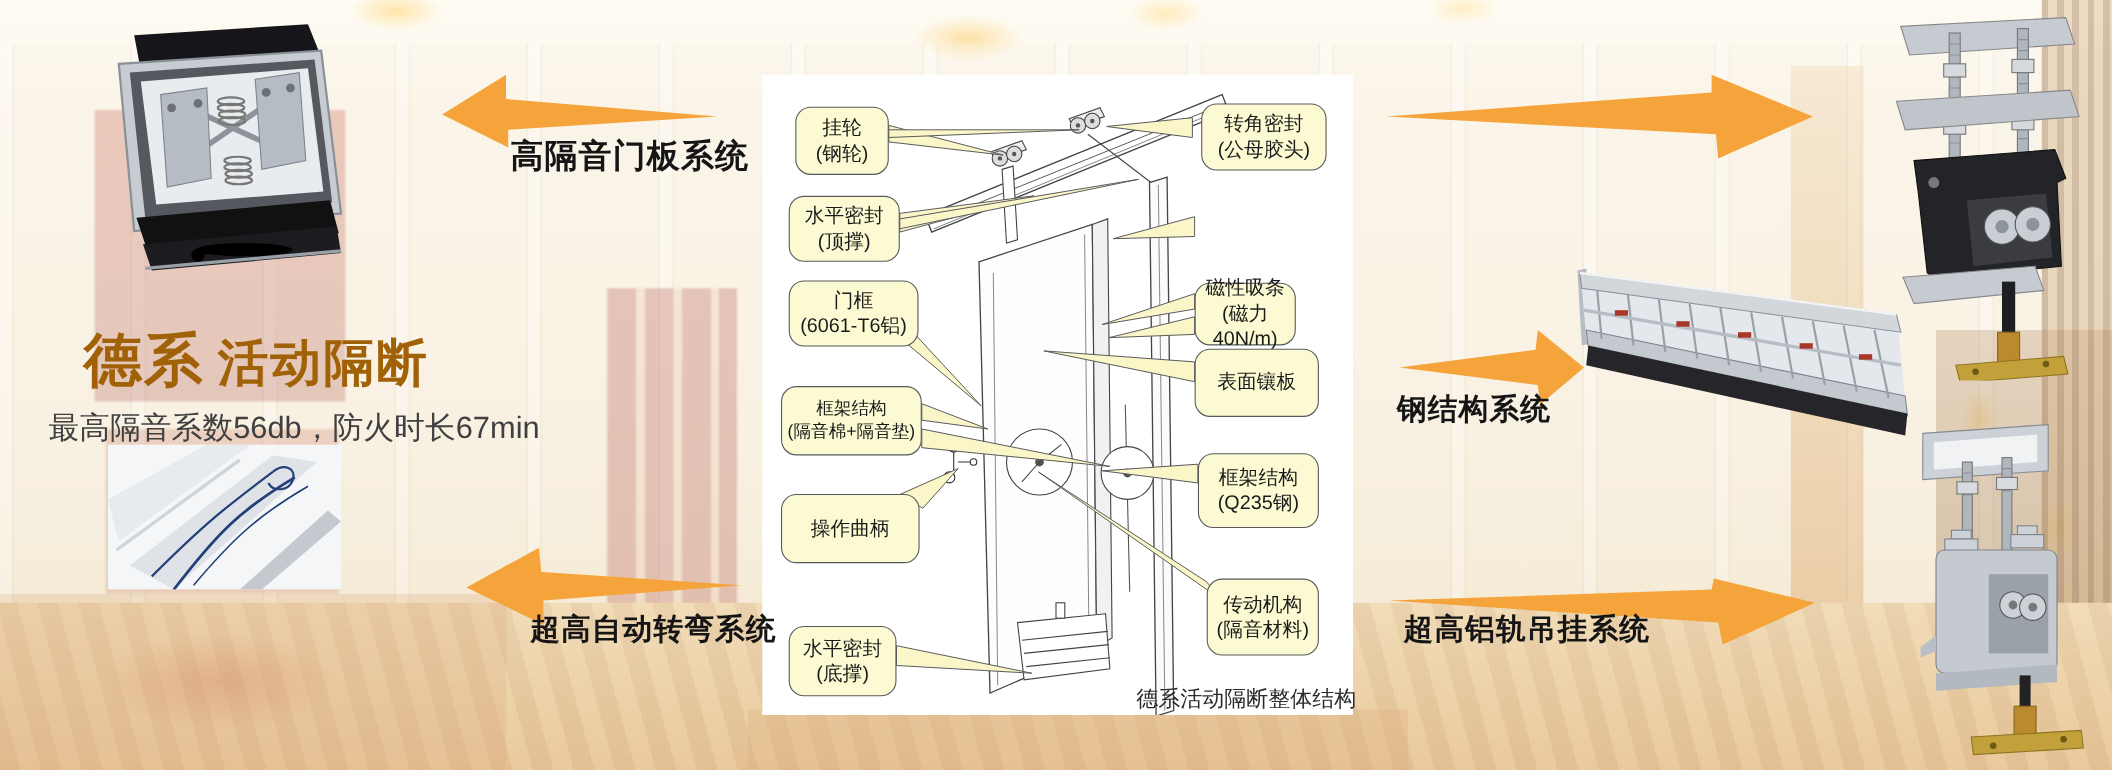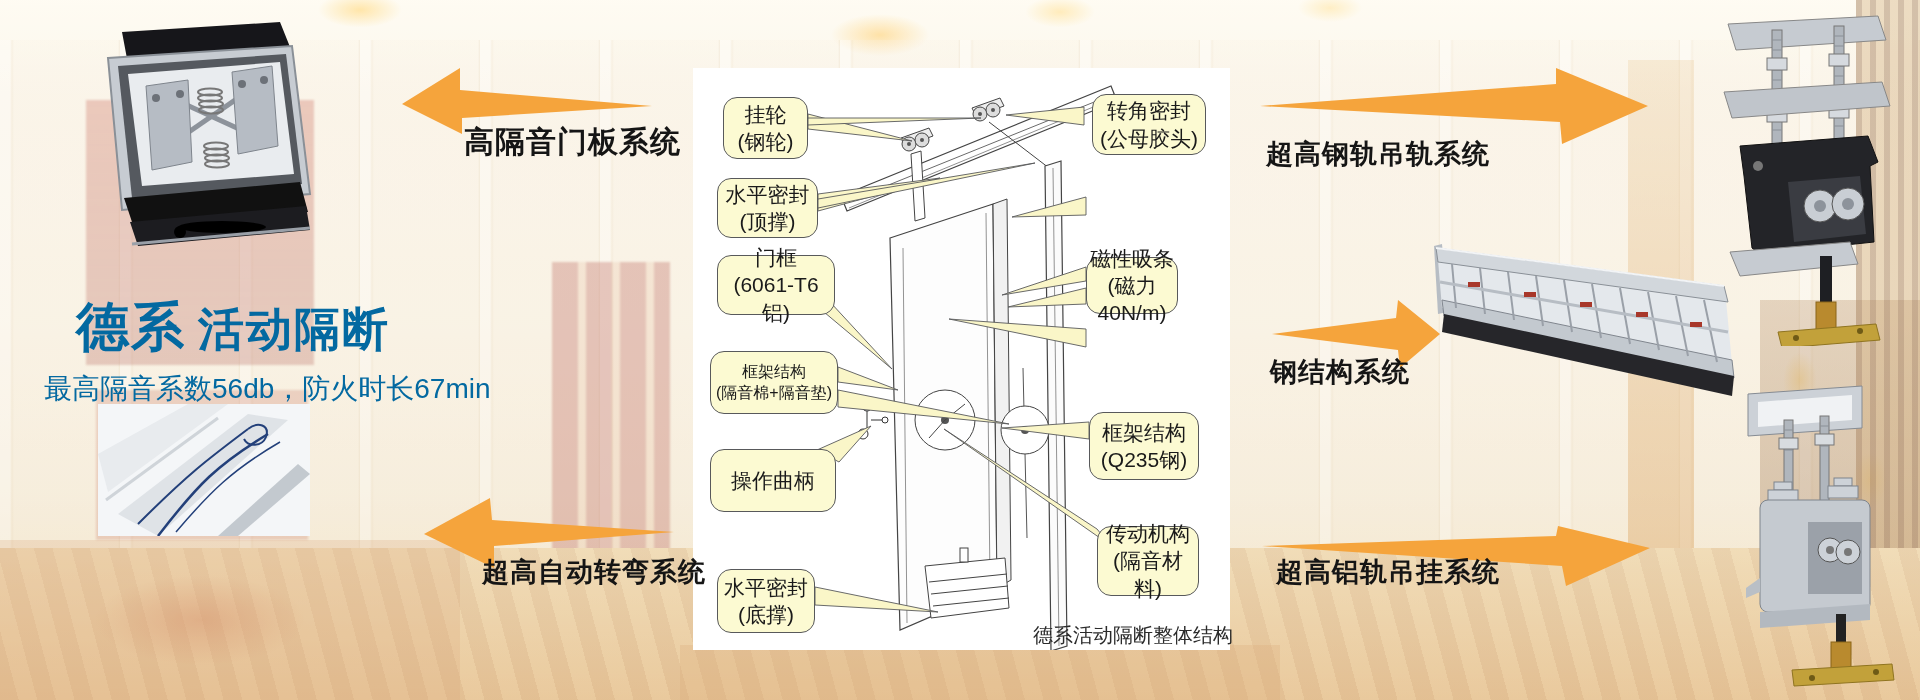--- a/index.html
+++ b/index.html
@@ -33,30 +33,30 @@
      linear-gradient(180deg,#ecd3a4,#dfb275);}
   #bg-carpet-left{left:0;top:540px;width:460px;height:160px;background:
      radial-gradient(140px 60px at 200px 80px,rgba(196,100,50,.45),rgba(196,100,50,0) 75%),rgba(205,130,70,.25);}
   #bg-carpet-mid{left:680px;top:645px;width:600px;height:55px;background:rgba(205,140,70,.30);}
   #bg-wash{left:0;top:0;right:0;bottom:0;background:rgba(255,252,245,.30);}
 
   .photo{position:absolute;z-index:2;}
   .arrow{position:absolute;z-index:2;}
   .syslabel{position:absolute;z-index:3;font-weight:bold;color:#151515;font-size:27px;letter-spacing:1px;white-space:nowrap;}
 
-  #title{position:absolute;left:76px;top:292px;z-index:3;white-space:nowrap;color:#0369a1;}
+  #title{position:absolute;left:76px;top:292px;z-index:3;white-space:nowrap;color:#a16207;}
   #title .t-b{font-size:53px;font-weight:900;letter-spacing:2px;}
   #title .t-r{font-size:46px;font-weight:600;margin-left:12px;letter-spacing:2px;}
-  #subtitle{position:absolute;left:44px;top:370px;z-index:3;font-size:28px;color:#0369a1;white-space:nowrap;}
+  #subtitle{position:absolute;left:44px;top:370px;z-index:3;font-size:28px;color:#404040;white-space:nowrap;}
 
   #diagram{position:absolute;left:693px;top:68px;width:537px;height:582px;background:#ffffff;z-index:2;}
   #diagram svg{position:absolute;left:0;top:0;}
   .callout{position:absolute;z-index:4;background:#FCFAD2;border:1.6px solid #58595B;border-radius:14px;
            display:flex;flex-direction:column;justify-content:center;align-items:center;text-align:center;
-           font-size:21px;line-height:1.3;color:#1a1a1a;font-weight:500;box-sizing:border-box;padding:2px;}
+           font-size:18px;line-height:1.3;color:#1a1a1a;font-weight:500;box-sizing:border-box;padding:2px;}
   #diagram-caption{position:absolute;left:340px;top:554px;z-index:4;font-size:20px;color:#2b2b2b;white-space:nowrap;}
 </style>
 </head>
 <body>
 
 <div class="stage">
 
   <div class="bg" id="bg-base"></div>
   <div class="bg" id="bg-ceiling"></div>
   <div class="bg" id="bg-panels"></div>
@@ -126,21 +126,20 @@
   <div class="syslabel" style="left:464px;top:122px;font-size:30px">高隔音门板系统</div>
 
   <svg class="arrow" style="left:418px;top:490px" width="262" height="82" viewBox="0 0 262 82">
     <polygon points="6,44 72,8 74,30 256,42 76,56 76,78" fill="#F5A43C"></polygon>
   </svg>
   <div class="syslabel" style="left:482px;top:554px">超高自动转弯系统</div>
 
   <svg class="arrow" style="left:1256px;top:60px" width="398" height="88" viewBox="0 0 398 88">
     <polygon points="4,46 300,24 300,8 392,46 306,84 304,62" fill="#F5A43C"></polygon>
   </svg>
-  <div class="syslabel" style="left:1266px;top:136px">超高钢轨吊轨系统</div>
 
   <svg class="arrow" style="left:1266px;top:292px" width="178" height="80" viewBox="0 0 178 80">
     <polygon points="6,42 130,26 132,8 174,42 134,76 132,58" fill="#F5A43C"></polygon>
   </svg>
   <div class="syslabel" style="left:1270px;top:354px">钢结构系统</div>
 
   <svg class="arrow" style="left:1256px;top:520px" width="398" height="70" viewBox="0 0 398 70">
     <polygon points="6,26 300,16 302,6 394,28 310,66 306,46" fill="#F5A43C"></polygon>
   </svg>
   <div class="syslabel" style="left:1276px;top:554px">超高铝轨吊挂系统</div>
@@ -241,20 +240,24 @@
     </div>
 
     <div class="callout" style="left:399px;top:26px;width:114px;height:61px">
       <span>转角密封</span>
       <span>(公母胶头)</span>
     </div>
     <div class="callout" style="left:393px;top:189px;width:92px;height:57px">
       <span>磁性吸条</span>
       <span>(磁力40N/m)</span>
     </div>
+    <div class="callout" style="left:393px;top:249px;width:113px;height:62px">
+      <span>表面镶板</span>
+      <span></span>
+    </div>
     <div class="callout" style="left:396px;top:344px;width:110px;height:68px">
       <span>框架结构</span>
       <span>(Q235钢)</span>
     </div>
     <div class="callout" style="left:404px;top:458px;width:102px;height:70px">
       <span>传动机构</span>
       <span>(隔音材料)</span>
     </div>
 
     <div id="diagram-caption">德系活动隔断整体结构</div>

